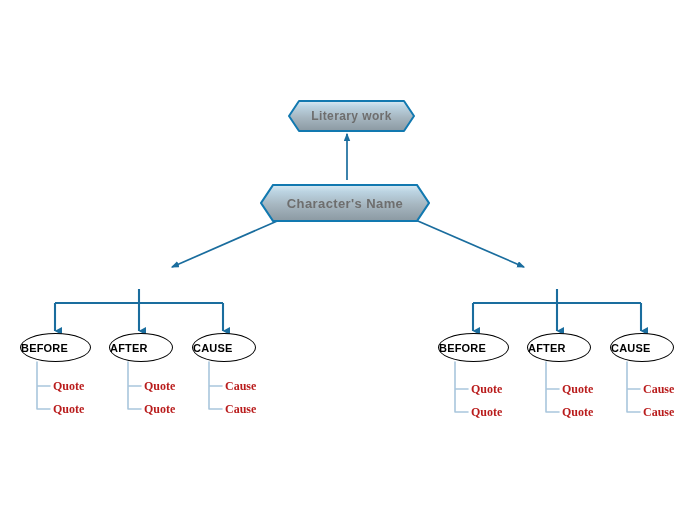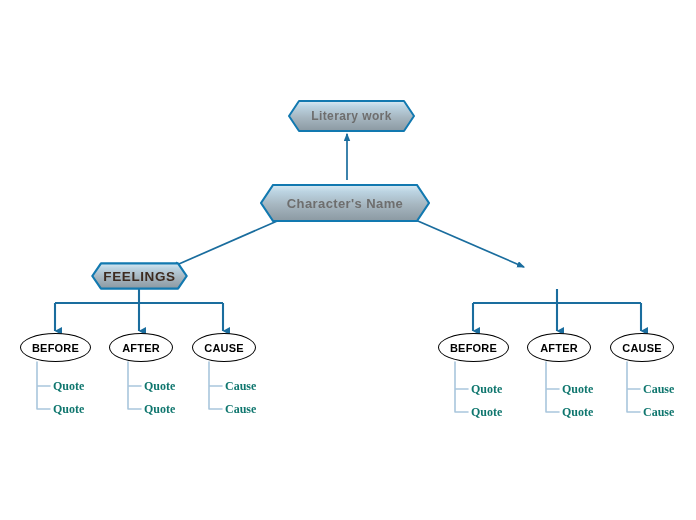--- a/index.html
+++ b/index.html
@@ -58,34 +58,34 @@
 
   
   .oval {
     position: absolute;
     box-sizing: border-box;
     border: 1.3px solid #000000;
     border-radius: 50%;
     background: #ffffff;
     display: flex;
     align-items: center;
-    justify-content: center;
+    justify-content: flex-start;
     color: #000000;
     font-family: "Liberation Sans", sans-serif;
     font-weight: bold;
     font-size: 11px;
     letter-spacing: 0.2px;
     white-space: nowrap;
     z-index: 3;
   }
 
   
   .leaf {
     position: absolute;
-    color: #0f766e;
+    color: #b91c1c;
     font-family: "Liberation Serif", serif;
     font-weight: bold;
     font-size: 12px;
     white-space: nowrap;
     z-index: 3;
   }
 </style>
 </head>
 <body>
 
@@ -145,26 +145,20 @@
     <span class="hex-label">Literary work</span>
   </div>
 
   <div class="hex hex-main" style="left:260px; top:184px; width:170px; height:38px;">
     <svg class="hex-bg" viewBox="0 0 170 38" preserveAspectRatio="none">
       <path d="M13,1 L157,1 L169,19 L157,37 L13,37 L1,19 Z" fill="url(#hexGrad)" stroke="#1279b0" stroke-width="2.2" stroke-linejoin="round"></path>
     </svg>
     <span class="hex-label">Character's Name</span>
   </div>
 
-  <div class="hex hex-branch" style="left:91px; top:262px; width:97px; height:28px;">
-    <svg class="hex-bg" viewBox="0 0 97 28" preserveAspectRatio="none">
-      <path d="M10,1.3 L87,1.3 L95.7,14 L87,26.7 L10,26.7 L1.3,14 Z" fill="url(#hexGrad)" stroke="#1279b0" stroke-width="2.2" stroke-linejoin="round"></path>
-    </svg>
-    <span class="hex-label">FEELINGS</span>
-  </div>
 
 
   <div class="oval" style="left:20px; top:333px; width:71px; height:29px;">
     <span>BEFORE</span>
   </div>
   <div class="oval" style="left:109px; top:333px; width:64px; height:29px;">
     <span>AFTER</span>
   </div>
   <div class="oval" style="left:192px; top:333px; width:64px; height:29px;">
     <span>CAUSE</span>

